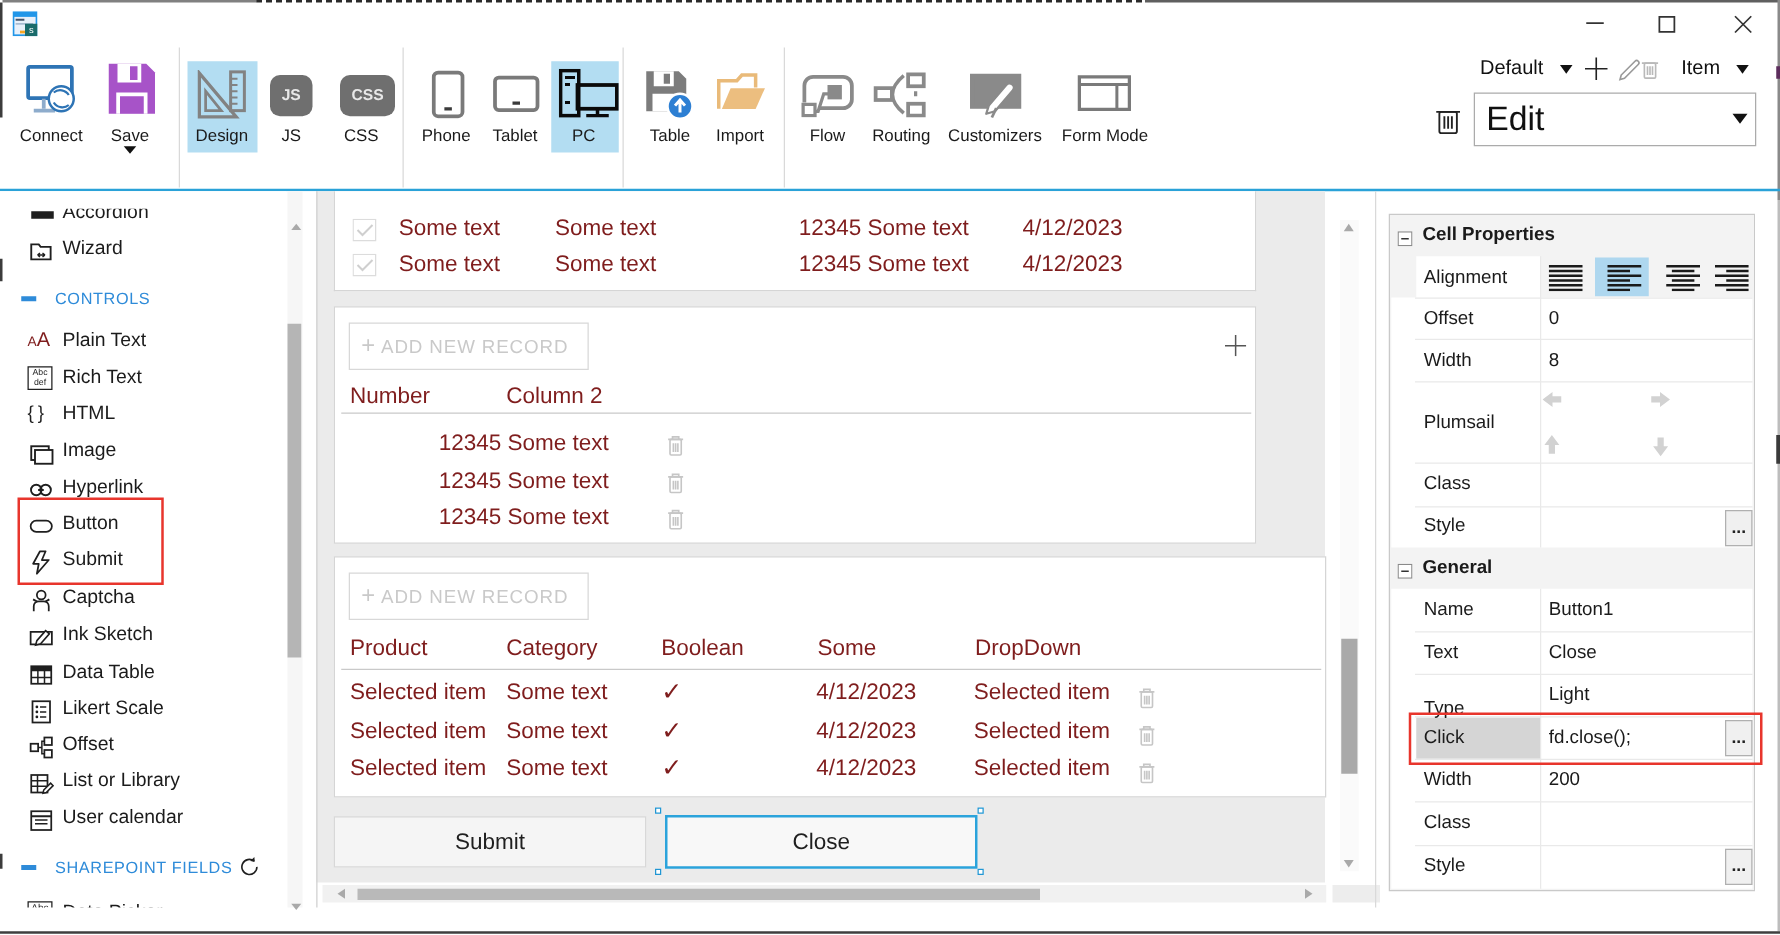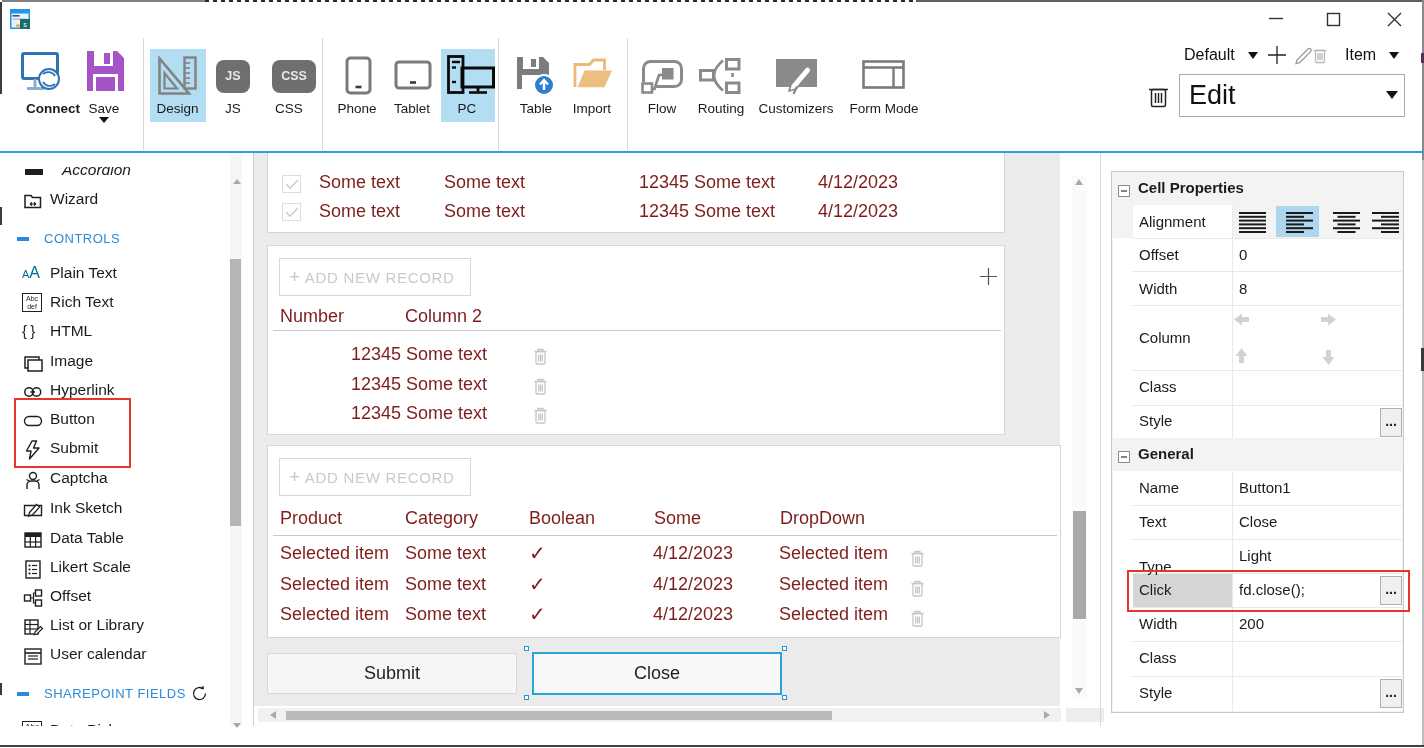--- a/index.html
+++ b/index.html
@@ -91,21 +91,21 @@
     <rect x="10" y="10" width="10" height="10" fill="#1a6b6b"></rect>
     <text x="15" y="17.6" font-size="7.5" fill="#fff" text-anchor="middle" font-family="Liberation Sans">s</text>
   </svg>
 
   <svg class="abs winbtn" style="left:1266px;top:10px" width="140" height="18" viewBox="0 0 140 18">
     <line x1="3" y1="8.5" x2="17" y2="8.5" stroke="#333" stroke-width="1.4"></line>
     <rect x="61.5" y="3.5" width="12" height="12" fill="none" stroke="#333" stroke-width="1.4"></rect>
     <path d="M122 3 L135 16 M135 3 L122 16" stroke="#333" stroke-width="1.4"></path>
   </svg>
 
-  <div class="abs tblabel" style="left:24px;width:58px;font-weight:bold;">Connect</div>
+  <div class="abs tblabel" style="left:12px;width:58px;">Connect</div>
   <div class="abs tblabel" style="left:85px;width:38px;">Save</div>
   <div class="abs tblabel" style="left:149px;width:57px;">Design</div>
   <div class="abs tblabel" style="left:214px;width:38px;">JS</div>
   <div class="abs tblabel" style="left:269px;width:40px;">CSS</div>
   <div class="abs tblabel" style="left:334px;width:46px;">Phone</div>
   <div class="abs tblabel" style="left:390px;width:44px;">Tablet</div>
   <div class="abs tblabel" style="left:451px;width:32px;">PC</div>
   <div class="abs tblabel" style="left:512px;width:48px;">Table</div>
   <div class="abs tblabel" style="left:568px;width:48px;">Import</div>
   <div class="abs tblabel" style="left:644px;width:36px;">Flow</div>
@@ -246,34 +246,34 @@
     </g>
   </svg>
   <div class="abs" style="left:1179px;top:74px;width:226px;height:43px;border:1px solid #ababab;background:#fff;"></div>
   <div class="abs" style="left:1189px;top:80px;font-size:27px;color:#111;">Edit</div>
   <div class="abs" style="left:1386px;top:91px;width:0;height:0;border-left:6px solid transparent;border-right:6px solid transparent;border-top:8px solid #111;"></div>
 
   <div class="abs" id="blueline"></div>
 
   <div class="abs" id="sidebar">
 
-    <div class="sbitem" style="left:62px;top:8px;font-style:italic;">Accordion</div>
+    <div class="sbitem" style="left:50px;top:8px;">Accordion</div>
     <div style="position:absolute;left:25px;top:16px;width:18px;height:6px;background:#1f1f1f;"></div>
     <div style="position:absolute;left:0;top:0;width:229px;height:14px;background:#fff;"></div>
 
     <svg class="sbicon" style="top:37px" viewBox="0 0 22 22">
       <path d="M3 5.5 h6 l1.5 2 h8 v10 h-15.5 z M3 5.5 v12" fill="none" stroke="#1f1f1f" stroke-width="1.5"></path>
       <path d="M8 14 h6 m-6 0 l2 -1.6 m-2 1.6 l2 1.6 m4 -1.6 l-2 -1.6 m2 1.6 l-2 1.6" stroke="#1f1f1f" stroke-width="1.2" fill="none"></path>
     </svg>
     <div class="sbitem" style="top:37px;">Wizard</div>
 
     <div class="sbdash" style="top:84px;"></div>
     <div class="sbhead" style="top:78px;">CONTROLS</div>
 
-    <div class="sbicon" style="top:111px;font-size:12px;color:#0369a1;"><span style="font-size:11px;">A</span><span style="font-size:16px;">A</span></div>
+    <div class="sbicon" style="top:111px;font-size:12px;color:#7f1d1d;"><span style="font-size:11px;">A</span><span style="font-size:16px;">A</span></div>
     <div class="sbitem" style="top:111px;">Plain Text</div>
     <div class="sbicon" style="top:140px;width:20px;height:19px;border:1.4px solid #1f1f1f;font-size:7px;line-height:7.5px;color:#1f1f1f;text-align:center;padding-top:1px;">Abc<br>def</div>
     <div class="sbitem" style="top:140px;">Rich Text</div>
     <div class="sbicon" style="top:169px;font-size:15px;color:#1f1f1f;letter-spacing:1px;">{ }</div>
     <div class="sbitem" style="top:169px;">HTML</div>
     <svg class="sbicon" style="top:199px" viewBox="0 0 22 22">
       <rect x="3" y="5" width="14" height="11" fill="none" stroke="#1f1f1f" stroke-width="1.5"></rect>
       <rect x="6" y="8" width="14" height="11" fill="#fff" stroke="#1f1f1f" stroke-width="1.5"></rect>
     </svg>
     <div class="sbitem" style="top:199px;">Image</div>
@@ -522,21 +522,21 @@
           <line x1="133" y1="8.6" x2="160" y2="8.6"></line>
           <line x1="142" y1="12.4" x2="160" y2="12.4"></line>
           <line x1="133" y1="16.2" x2="160" y2="16.2"></line>
           <line x1="142" y1="20" x2="160" y2="20"></line>
       </g>
     </svg>
     <div class="plabel" style="top:74px;">Offset</div>
     <div class="pvalue" style="top:74px;">0</div>
     <div class="plabel" style="top:108px;">Width</div>
     <div class="pvalue" style="top:108px;">8</div>
-    <div class="plabel" style="top:157px;">Column</div>
+    <div class="plabel" style="top:157px;">Plumsail</div>
     <svg style="position:absolute;left:122px;top:140px" width="102" height="55" viewBox="0 0 102 55">
       <g fill="#d2d2d2">
         <path d="M0 7.5 L8 1.5 V5 H15 V10 H8 V13.5 Z"></path>
         <path d="M102 7.5 L94 1.5 V5 H87 V10 H94 V13.5 Z"></path>
         <path d="M7.5 36 L13.5 44 H10 V51 H5 V44 H1.5 Z"></path>
         <path d="M94.5 53 L88.5 45 H92 V38 H97 V45 H100.5 Z"></path>
       </g>
     </svg>
 
     <div class="plabel" style="top:206px;">Class</div>

